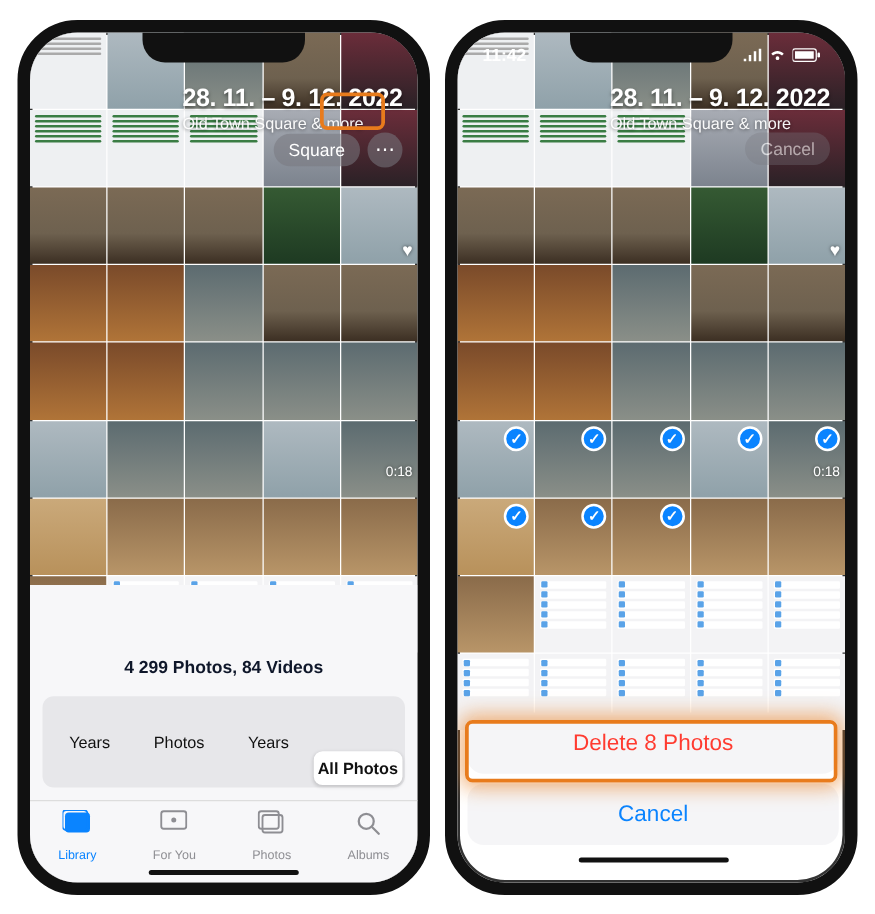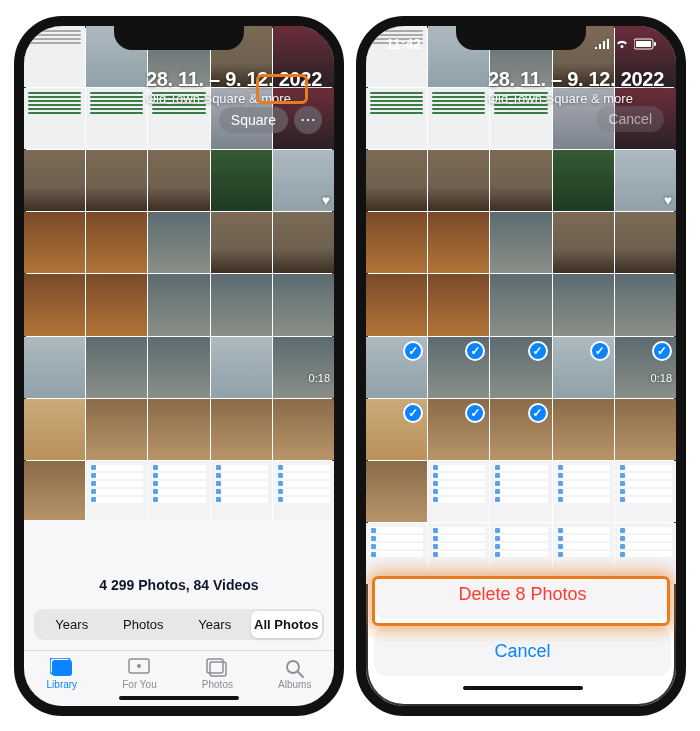--- a/index.html
+++ b/index.html
@@ -25,23 +25,23 @@
   .tile .fav { position:absolute; bottom:3px; right:4px; color:#fff; font-size:14px; text-shadow:0 0 3px rgba(0,0,0,.6); }
   .tile .dur { position:absolute; bottom:14px; right:4px; color:#fff; font-size:11px; font-weight:500; text-shadow:0 0 3px rgba(0,0,0,.6); }
   .ui-tile { background:#f3f3f5; }
   .ui-rows { position:absolute; inset:4px; display:flex; flex-direction:column; gap:2px; }
   .ui-rows .row { height:6px; background:#fff; border-radius:1px; display:flex; align-items:center; padding-left:1px; }
   .ui-rows .row::before { content:""; width:5px; height:5px; border-radius:1px; background:#5aa3e8; margin-right:2px; }
   .bottom-panel { position:absolute; left:0; right:0; bottom:0; background:#f7f7f9; z-index:30; padding-top:12px; }
   .count { text-align:center; font-size:14px; font-weight:600; color:#0f172a; margin-bottom:16px;margin-top:45px; }
   .segmented { display:flex; background:#e7e7ea; border-radius:9px; margin:0 10px 10px; padding:2px; }
   .segmented .seg { flex:1; text-align:center; font-size:13px; font-weight:500; color:#111; padding:6px 0; border-radius:7px; border:none; background:transparent; }
-  .segmented .seg.active { background:#fff; box-shadow:0 1px 3px rgba(0,0,0,.15); font-weight:600; }
+  .segmented .seg.active { background:#fff; box-shadow:0 1px 3px rgba(0,0,0,.15); font-weight:600;margin-top:42px; }
   .tabbar { display:flex; justify-content:space-around; padding:6px 0 2px; border-top:1px solid #ddd; }
-  .tab { display:flex; flex-direction:column; align-items:center; gap:0; font-size:10px; color:#8e8e93; border:none; background:transparent; }
+  .tab { display:flex; flex-direction:column; align-items:center; gap:10px; font-size:10px; color:#8e8e93; border:none; background:transparent; }
   .tab.active { color:#0a84ff; }
   .tab .ticon { width:26px; height:22px; border-radius:4px; display:flex; align-items:center; justify-content:center; }
   .home-ind { width:120px; height:4px; background:#111; border-radius:3px; margin:4px auto 6px; }
   .action-sheet { position:absolute; left:8px; right:5px; bottom:10px; z-index:35; }
   .as-btn { display:block; width:100%; text-align:center; font-size:18px; padding:14px 0; border-radius:13px; background:rgba(245,245,247,.97); border:none; margin-top:8px; }
   .as-delete { color:#ff3b30; }
   .as-cancel { color:#0a84ff; font-weight:500; }
   .highlight { position:absolute; border:3px solid #e87b1c; border-radius:6px; pointer-events:none; z-index:60; }
   .glow { box-shadow: 0 0 16px 4px rgba(232,123,28,.6); }
   

